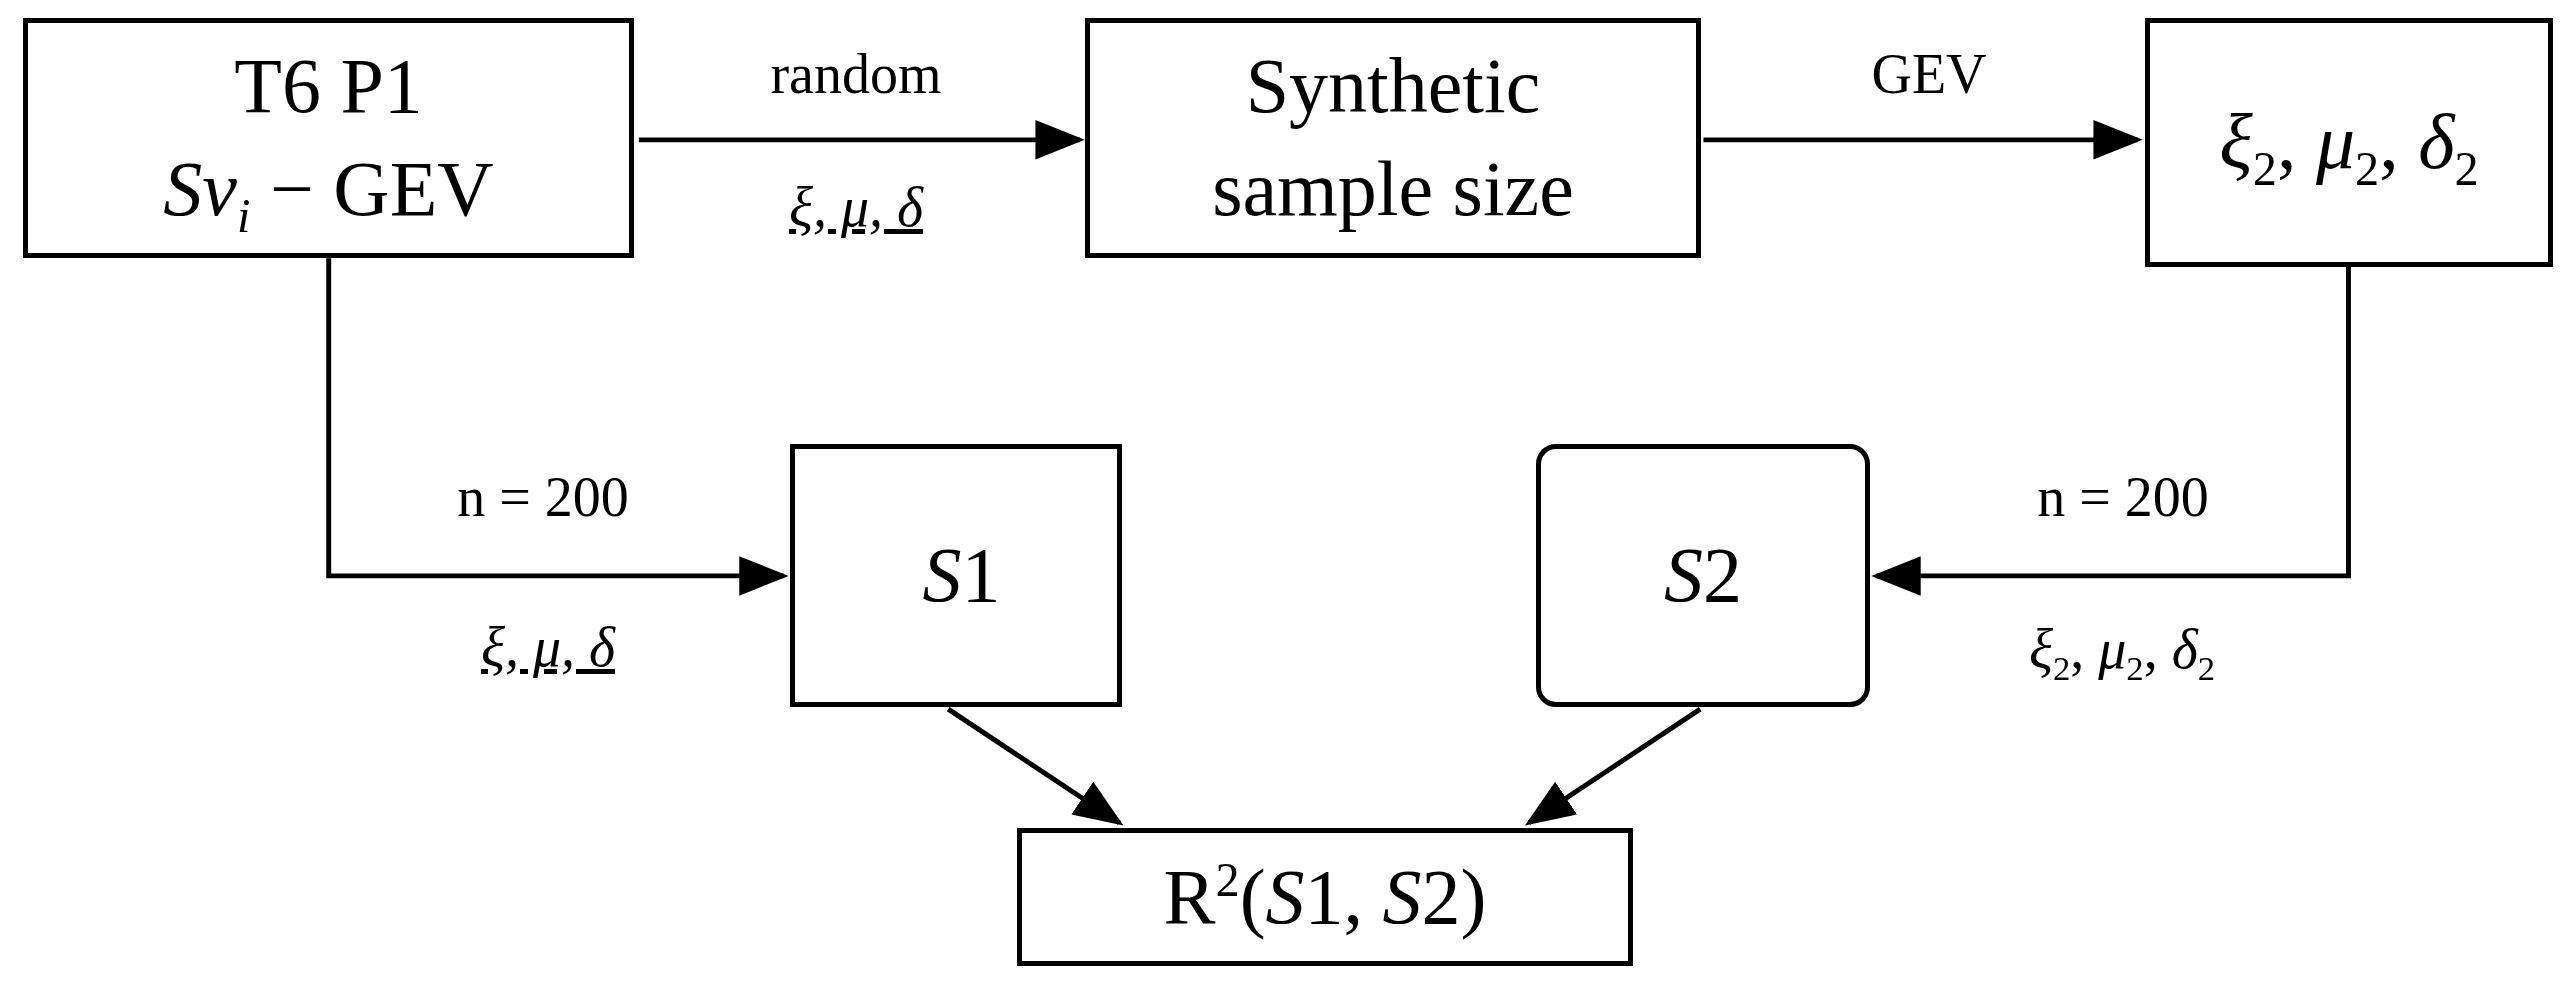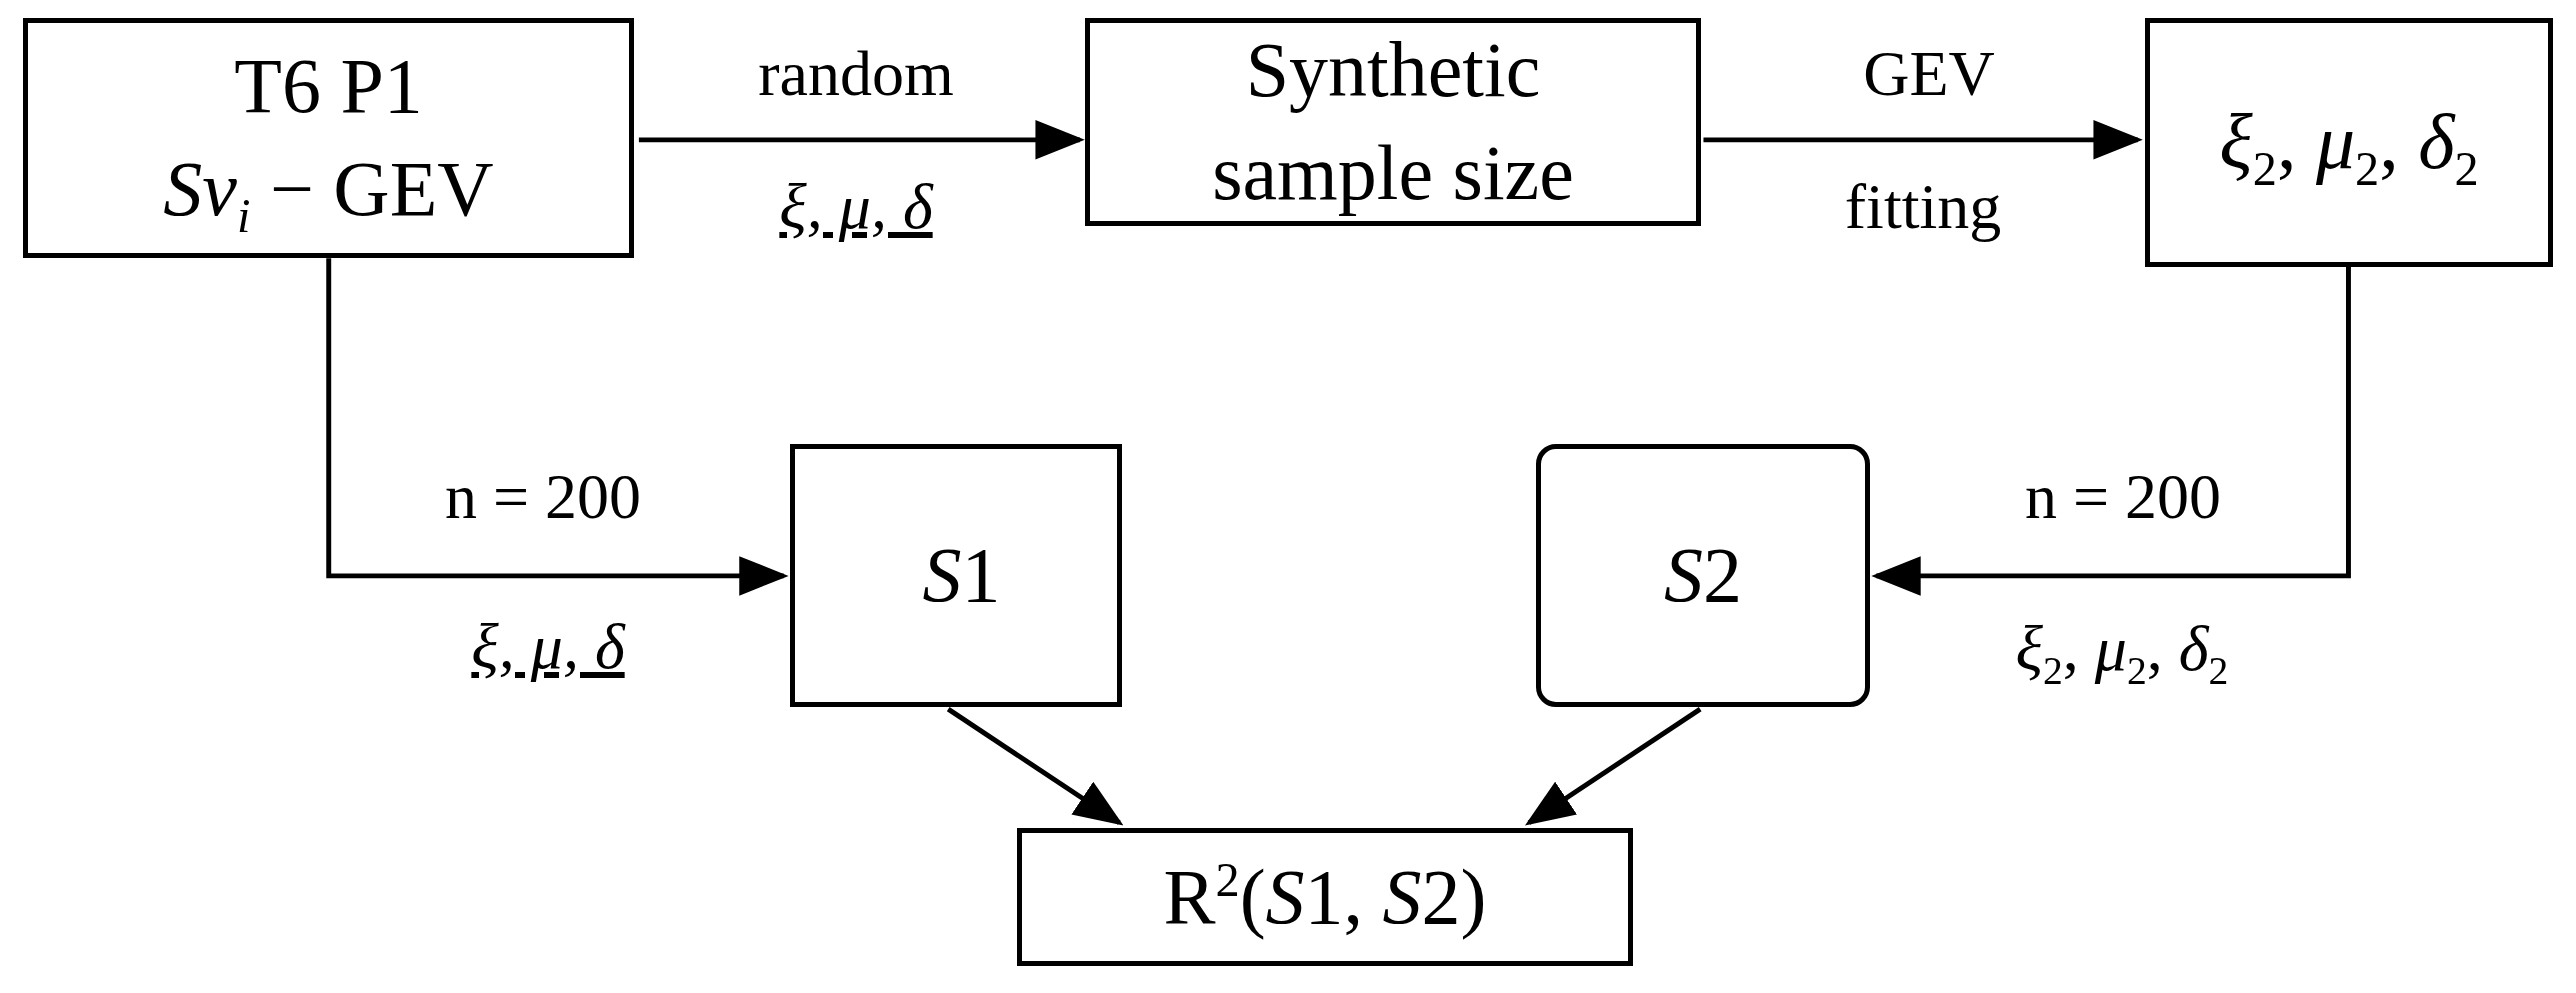--- a/index.html
+++ b/index.html
@@ -27,33 +27,33 @@
     align-items: center;
     justify-content: center;
     text-align: center;
     font-size: 78px;
     line-height: 1.32;
     white-space: nowrap;
   }
   .lbl {
     position: absolute;
     transform: translate(-50%, -50%);
-    font-size: 64px;
+    font-size: 56px;
     line-height: 1;
     white-space: nowrap;
   }
   .it { font-style: italic; text-decoration: underline; }
   
   .st-i    { font-style: italic; }
   .st-sub  { font-size: 62%; vertical-align: -0.35em; line-height: 0; }
   .st-subi { font-size: 62%; vertical-align: -0.35em; line-height: 0; font-style: italic; }
   .st-sup  { font-size: 62%; vertical-align: 0.55em;  line-height: 0; }
 
   #box-a  { left: 23px;   top: 18px;   width: 611px; height: 240px; }
-  #box-b  { left: 1085px; top: 18px;   width: 616px; height: 208px; }
+  #box-b  { left: 1085px; top: 18px;   width: 616px; height: 240px; }
   #box-c  { left: 2145px; top: 18px;   width: 408px; height: 249px; }
   #box-s1 { left: 790px;  top: 444px;  width: 332px; height: 263px; padding-left: 11px; }
   #box-s2 { left: 1536px; top: 444px;  width: 334px; height: 263px; border-radius: 20px; }
   #box-r  { left: 1017px; top: 828px; width: 616px; height: 138px; }
 
   #lbl-random      { left: 856px; top: 74px;  }
   #lbl-greek-top   { left: 856px; top: 207px; }
   #lbl-gev         { left: 1923px; top: 74px; margin-left: 6px;  }
   #lbl-fitting     { left: 1923px; top: 207px; }
   #lbl-n200-left   { left: 543px;  top: 497px; }
@@ -102,20 +102,19 @@
     <div><span class="st-i">S</span><span>2</span></div>
   </div>
 
   <div class="box" id="box-r">
     <div><span>R</span><span class="st-sup">2</span><span>(</span><span class="st-i">S</span><span>1, </span><span class="st-i">S</span><span>2)</span></div>
   </div>
 
   <div class="lbl" id="lbl-random">random</div>
   <div class="lbl it" id="lbl-greek-top">ξ, μ, δ</div>
   <div class="lbl" id="lbl-gev">GEV</div>
-  <div class="lbl" id="lbl-fitting">fitting</div>
   <div class="lbl" id="lbl-n200-left">n = 200</div>
   <div class="lbl it" id="lbl-greek-left">ξ, μ, δ</div>
   <div class="lbl" id="lbl-n200-right">n = 200</div>
   <div class="lbl" id="lbl-greek2-right"><span class="st-i">ξ</span><span class="st-sub">2</span><span>, </span><span class="st-i">μ</span><span class="st-sub">2</span><span>, </span><span class="st-i">δ</span><span class="st-sub">2</span></div>
 
 </div>
 
 
 </body></html>

